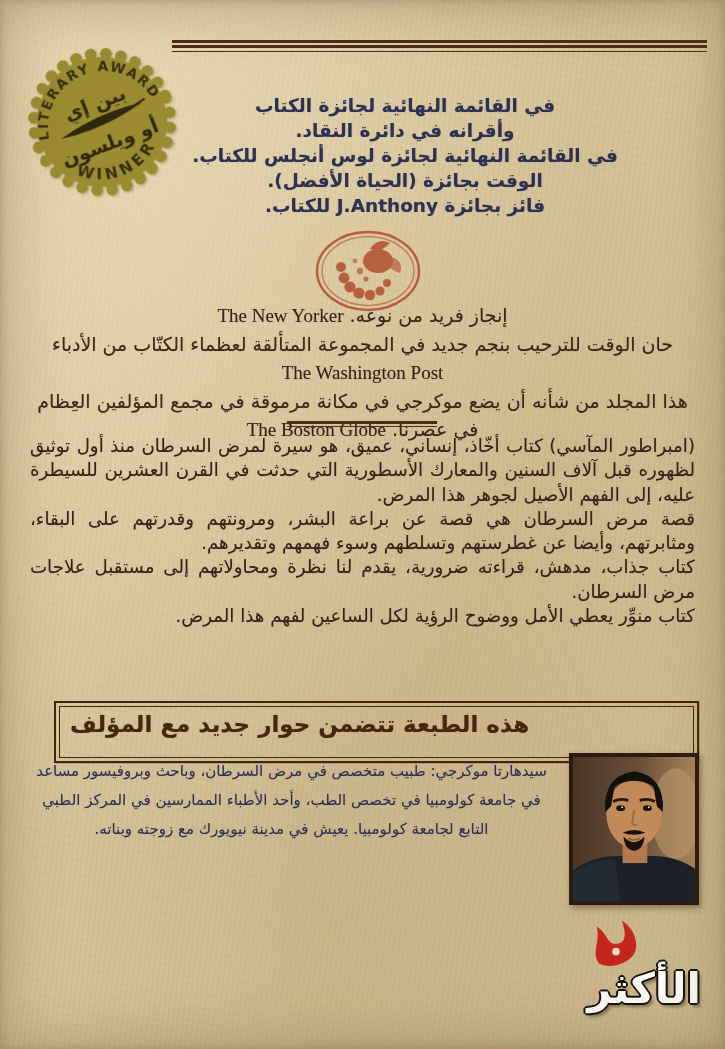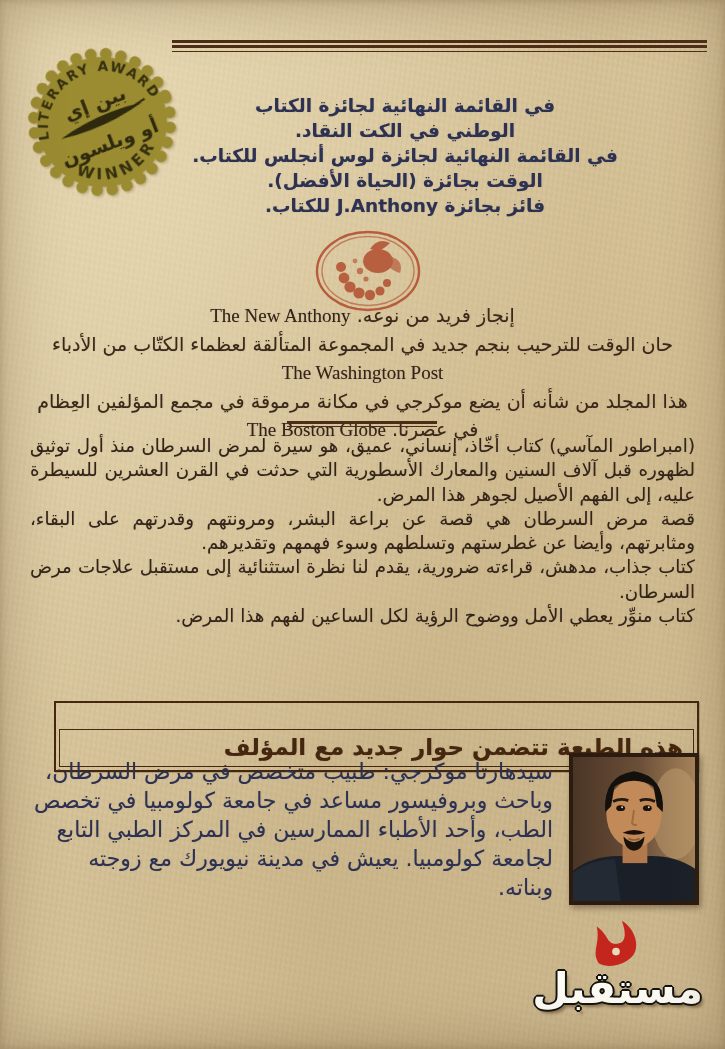--- a/index.html
+++ b/index.html
@@ -81,40 +81,39 @@
   }
   .synopsis p { margin:0; text-align:justify; text-align-last:right; }
 
   
   .banner {
     position:absolute; top:701px; left:54px; right:26px;
     border:2px solid #45260f; padding:3px;
     box-shadow:1px 1px 0 rgba(80,55,25,.25);
   }
   .banner .inner {
-    border:1px solid #45260f; padding:4px 10px 6px;
-    text-align:right; font-size:23px; font-weight:bold; color:#45260f;
+    border:1px solid #45260f; padding:4px 10px 20px;
+    text-align:left; font-size:23px; font-weight:bold; color:#45260f;
     text-shadow:0 0 1px rgba(69,38,15,.4);
-    margin-top:23px;
   }
 
   
   .bio-row {
     position:absolute; top:753px; left:30px; right:26px;
     display:flex; direction:rtl; gap:16px; align-items:flex-start;
   }
   .portrait {
     flex:0 0 auto; width:130px; height:152px;
     border:4px solid #2c1b10; background:#4a362a;
     box-shadow:2px 3px 6px rgba(60,40,20,.45), inset 0 0 0 1px rgba(230,210,170,.5);
   }
   .portrait svg { width:100%; height:100%; display:block; }
   .bio-text {
     padding-top:4px;
-    text-align:right; color:#2d3152; font-size:22px; line-height:29px;
+    text-align:center; color:#2d3152; font-size:15px; line-height:29px;
     text-shadow:0 0 1px rgba(45,49,82,.3);
   }
 
   
   .publisher {
     position:absolute; right:22px; bottom:36px; width:118px; height:84px;
   }
   .publisher .flame { position:absolute; left:2px; top:-14px; width:58px; height:52px; }
   .publisher .logo-word {
     position:absolute; bottom:0; right:0; left:0;
@@ -154,21 +153,21 @@
     </svg>
   </div>
 
   <div class="masthead">
     <div class="double-rule"></div>
     <div class="double-rule thin"></div>
   </div>
 
   <div class="accolades">
     <div>في القائمة النهائية لجائزة الكتاب</div>
-    <div>الوطني في الكت النقاد.</div>
+    <div>وأقرانه في دائرة النقاد.</div>
     <div>في القائمة النهائية لجائزة لوس أنجلس للكتاب.</div>
     <div>الوقت بجائزة (الحياة الأفضل).</div>
     <div>فائز بجائزة J.Anthony للكتاب.</div>
   </div>
 
   <div class="stamp">
     <svg viewBox="0 0 120 88">
       <g stroke="#b0482b" fill="none" stroke-width="2.4" opacity=".9">
         <ellipse cx="60" cy="44" rx="51" ry="39"></ellipse>
         <ellipse cx="60" cy="44" rx="46" ry="34.5" stroke-width="1.4" opacity=".7"></ellipse>
@@ -187,39 +186,39 @@
         <circle cx="52" cy="44" r="3.2" opacity=".8"></circle>
         <circle cx="58" cy="52" r="2.6" opacity=".8"></circle>
         <circle cx="47" cy="34" r="2.4" opacity=".7"></circle>
       </g>
     </svg>
   </div>
 
   <div class="quotes">
     <div>
       <span>إنجاز فريد من نوعه.</span>
-      <span class="src">The New Anthony</span>
+      <span class="src">The New Yorker</span>
     </div>
     <div>
       <span>حان الوقت للترحيب بنجم جديد في المجموعة المتألقة لعظماء الكتّاب من الأدباء</span>
       <br>
       <span class="src">The Washington Post</span>
     </div>
     <div>
       <span>هذا المجلد من شأنه أن يضع موكرجي في مكانة مرموقة في مجمع المؤلفين العِظام في عصرنا.</span>
       <span class="src">The Boston Globe</span>
     </div>
   </div>
 
   <div class="quote-sep"></div>
 
   <div class="synopsis">
     <p>(امبراطور المآسي) كتاب أخّاذ، إنساني، عميق، هو سيرة لمرض السرطان منذ أول توثيق لظهوره قبل آلاف السنين والمعارك الأسطورية التي حدثت في القرن العشرين للسيطرة عليه، إلى الفهم الأصيل لجوهر هذا المرض.</p>
     <p>قصة مرض السرطان هي قصة عن براعة البشر، ومرونتهم وقدرتهم على البقاء، ومثابرتهم، وأيضا عن غطرستهم وتسلطهم وسوء فهمهم وتقديرهم.</p>
-    <p>كتاب جذاب، مدهش، قراءته ضرورية، يقدم لنا نظرة استثنائية إلى مستقبل علاجات مرض السرطان.</p>
+    <p>كتاب جذاب، مدهش، قراءته ضرورية، يقدم لنا نظرة ومحاولاتهم إلى مستقبل علاجات مرض السرطان.</p>
     <p>كتاب منوِّر يعطي الأمل ووضوح الرؤية لكل الساعين لفهم هذا المرض.</p>
   </div>
 
   <div class="banner">
     <div class="inner">هذه الطبعة تتضمن حوار جديد مع المؤلف</div>
   </div>
 
   <div class="bio-row">
     <div class="portrait">
       <svg viewBox="0 0 128 152" preserveAspectRatio="none">
@@ -252,16 +251,16 @@
       </svg>
     </div>
     <div class="bio-text">سيدهارتا موكرجي: طبيب متخصص في مرض السرطان، وباحث وبروفيسور مساعد في جامعة كولومبيا في تخصص الطب، وأحد الأطباء الممارسين في المركز الطبي التابع لجامعة كولومبيا. يعيش في مدينة نيويورك مع زوجته وبناته.</div>
   </div>
 
   <div class="publisher">
     <svg class="flame" viewBox="0 0 60 54">
       <path d="M12,50 C4,38 14,30 10,12 C22,20 20,30 30,30 C42,30 40,16 36,6 C50,14 56,34 46,44 C38,52 22,56 12,50 Z" fill="#c4261d"></path>
       <circle cx="30" cy="38" r="4" fill="#e8d9b8"></circle>
     </svg>
-    <div class="logo-word">مستقبل</div>
+    <div class="logo-word">الأكثر</div>
   </div>
 
 </div>
 
 </body></html>

